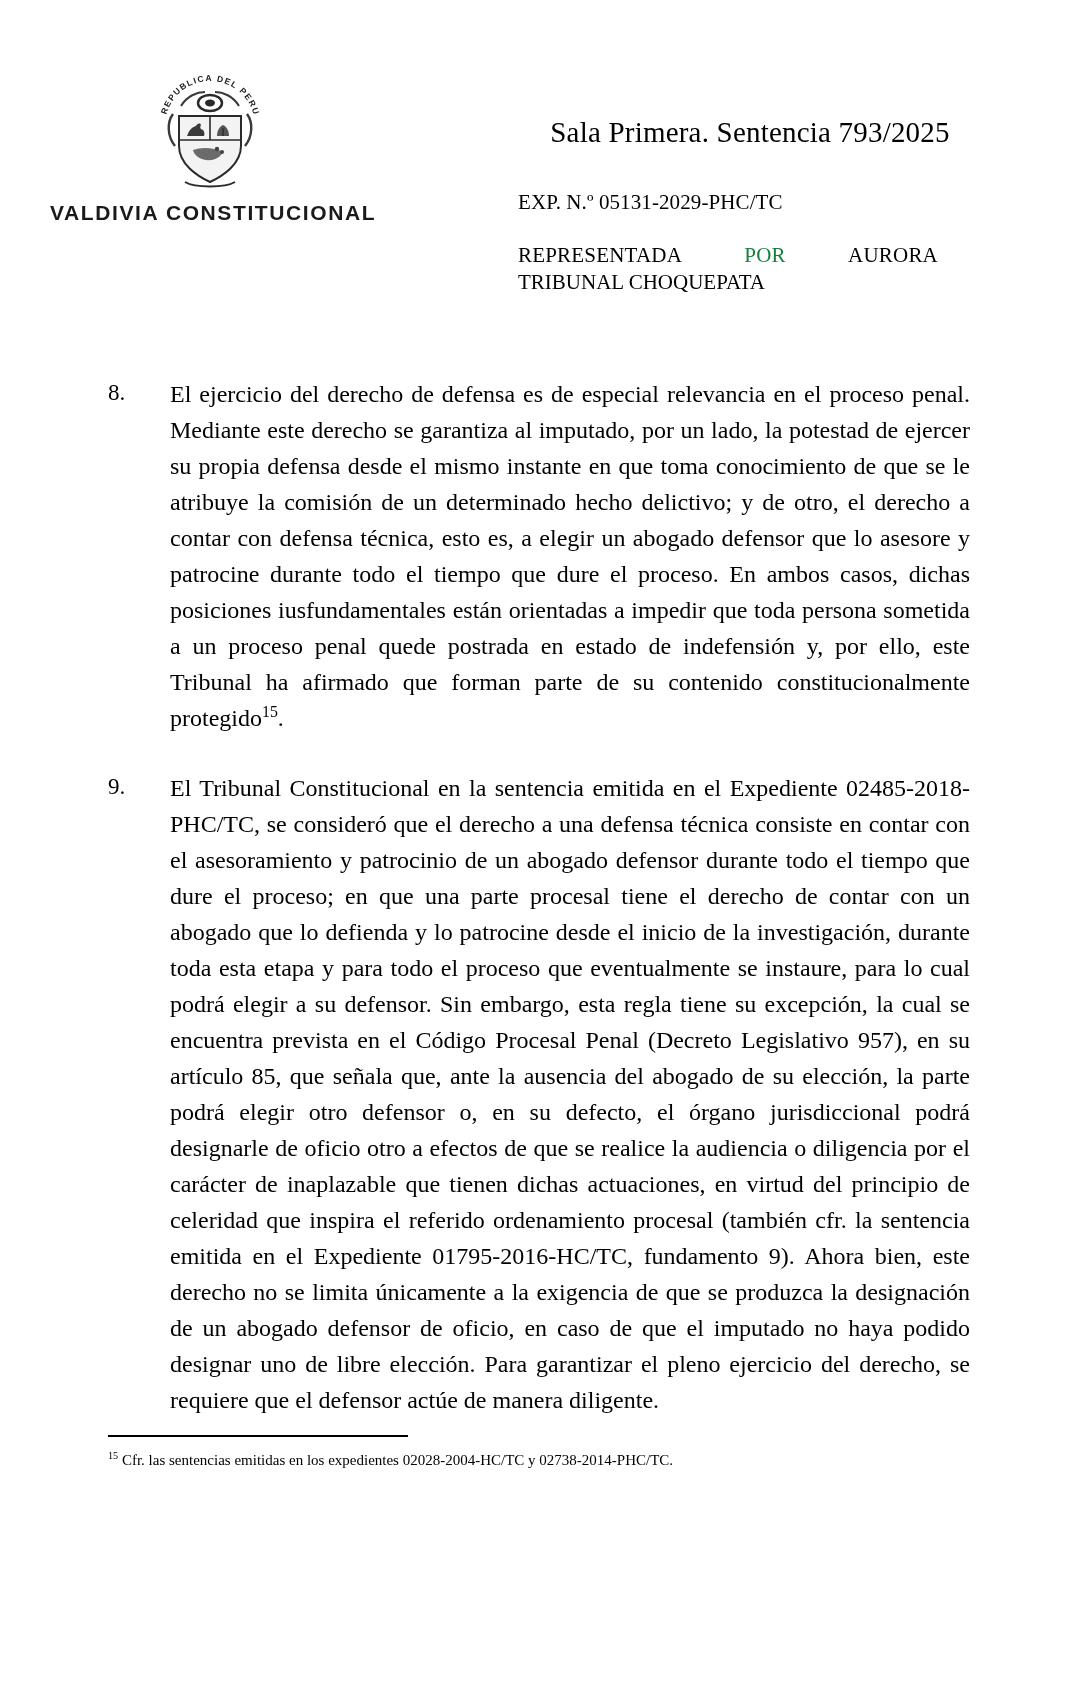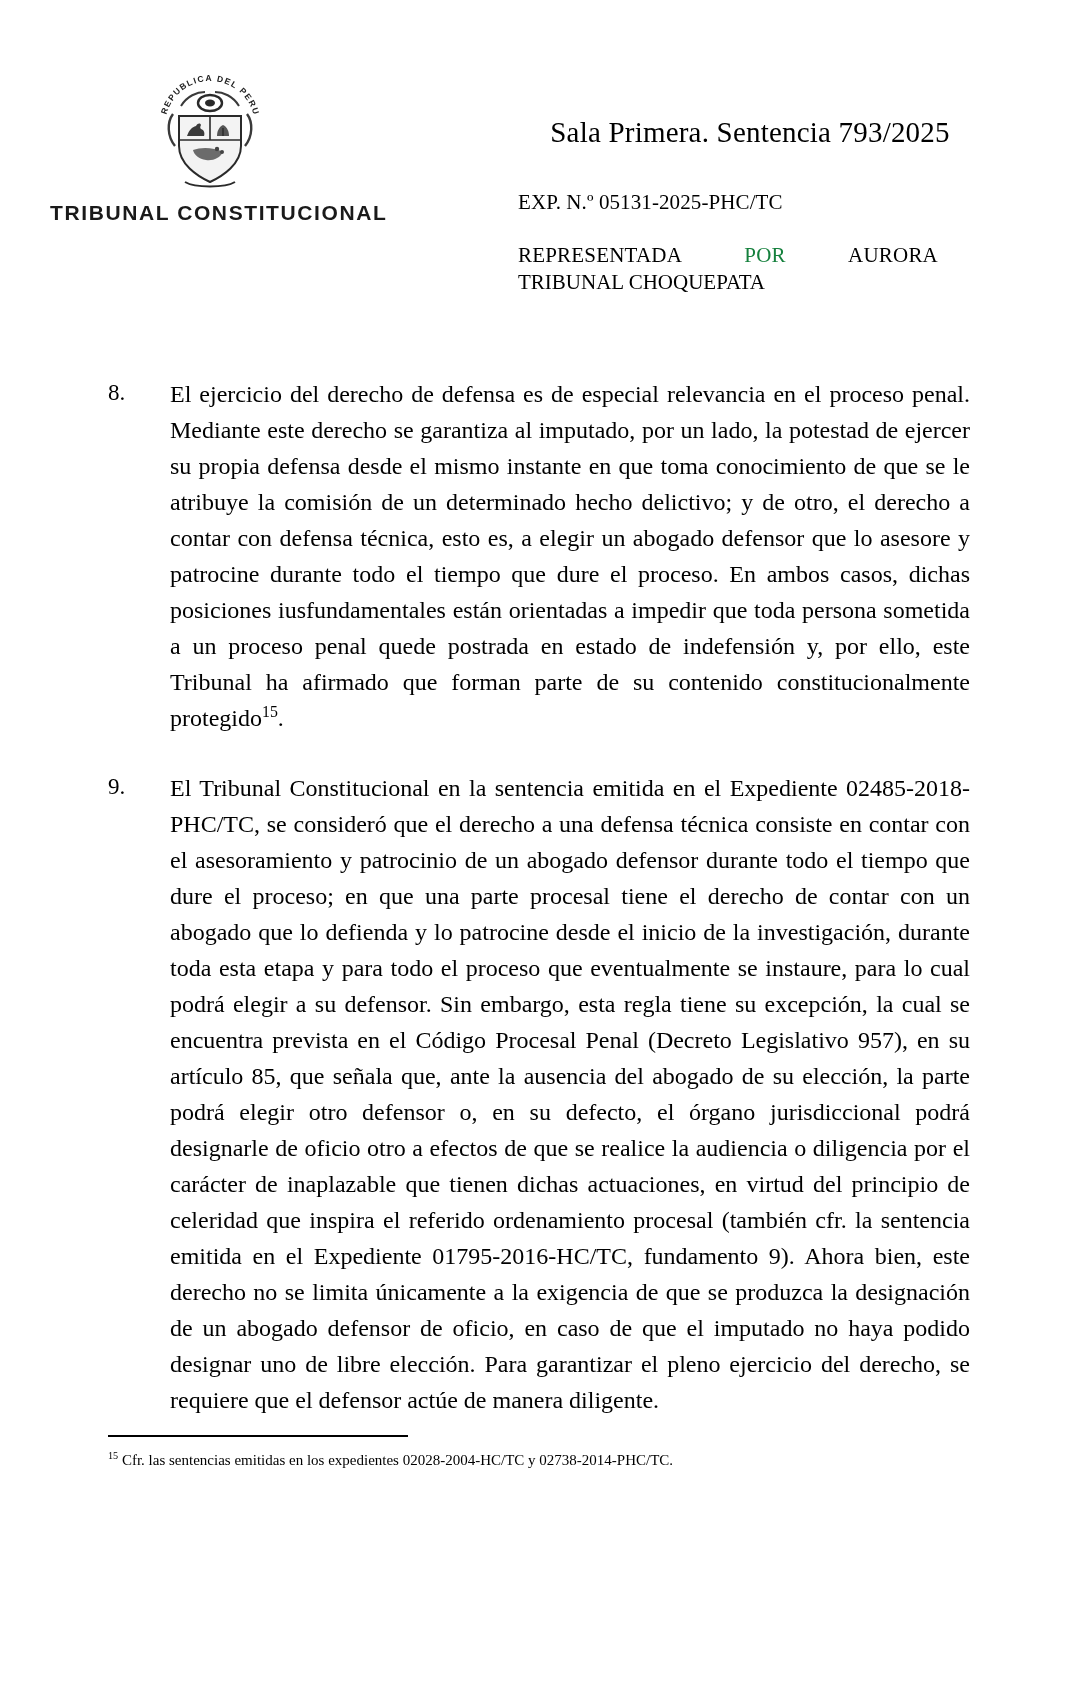--- a/index.html
+++ b/index.html
@@ -188,28 +188,28 @@
         <path d="M22,44 c-6,8 -6,22 2,32" fill="none" stroke="#3a3a3a" stroke-width="2.4"></path>
         <path d="M96,44 c6,8 6,22 -2,32" fill="none" stroke="#3a3a3a" stroke-width="2.4"></path>
 
         <ellipse cx="59" cy="33" rx="12" ry="8" fill="none" stroke="#2a2a2a" stroke-width="2.4"></ellipse>
         <ellipse cx="59" cy="33" rx="5" ry="3.4" fill="#2a2a2a"></ellipse>
         <path d="M30,36 c6,-10 16,-14 24,-14" fill="none" stroke="#3a3a3a" stroke-width="2"></path>
         <path d="M88,36 c-6,-10 -16,-14 -24,-14" fill="none" stroke="#3a3a3a" stroke-width="2"></path>
 
         <path d="M34,112 c10,6 40,6 50,0" fill="none" stroke="#2a2a2a" stroke-width="2"></path>
       </svg>
-      <div class="institution-name">TRIBUNAL CONSTITUCIONAL</div>
+      <div class="institution-name">VALDIVIA CONSTITUCIONAL</div>
     </div>
 
     <div class="header-right">
       <div class="sala-line">Sala Primera. Sentencia 793/2025</div>
 
       <div class="exp-block">
-        <div class="exp-line">EXP. N.º 05131-2025-PHC/TC</div>
+        <div class="exp-line">EXP. N.º 05131-2029-PHC/TC</div>
       </div>
 
       <div class="rep-block">
         <div class="rep-line-1">
           <span>REPRESENTADA</span>
           <span class="faded">POR</span>
           <span>AURORA</span>
         </div>
         <div>TRIBUNAL CHOQUEPATA</div>
       </div>

